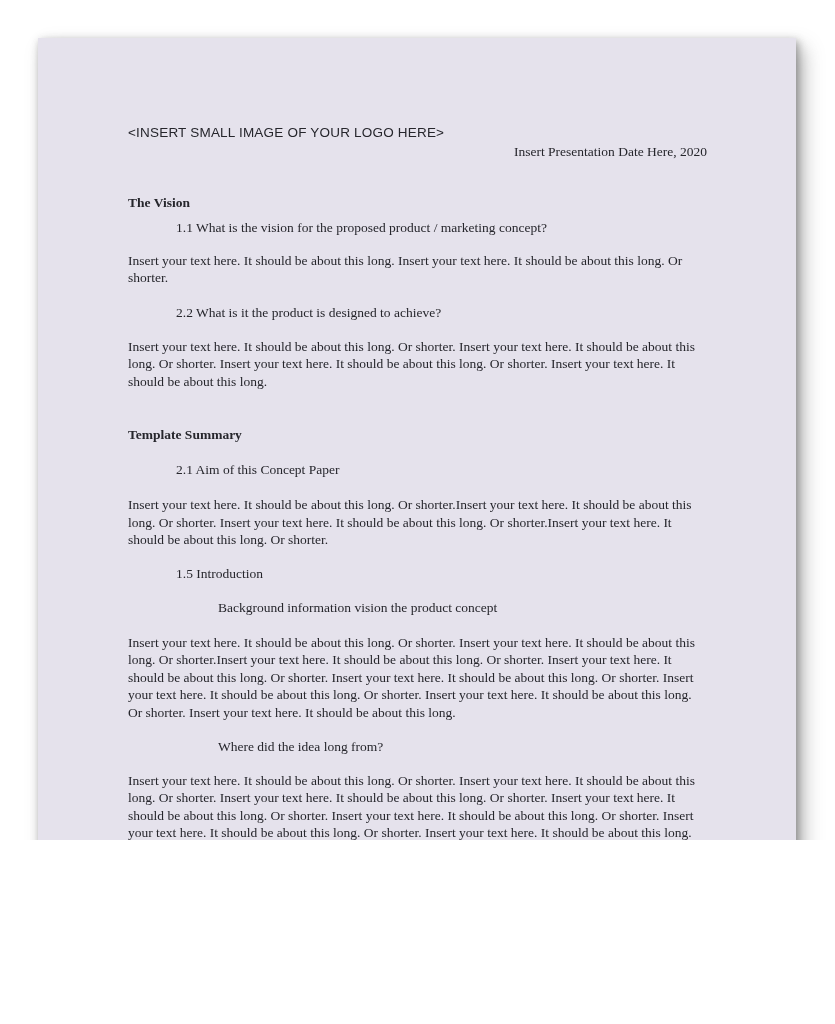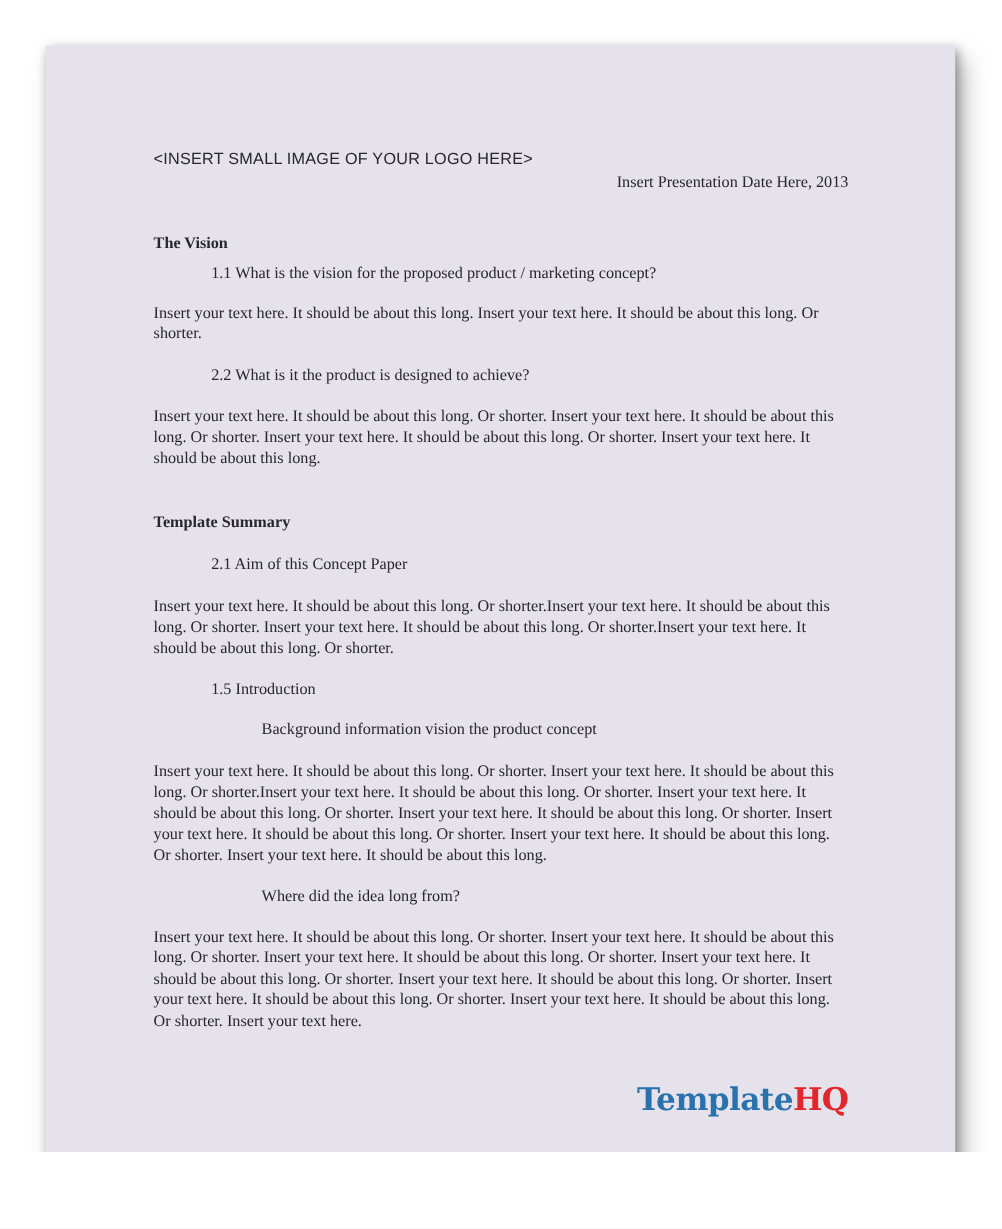--- a/index.html
+++ b/index.html
@@ -10,21 +10,21 @@
     --canvas-bg: #ffffff;
   }
   * { margin: 0; padding: 0; box-sizing: border-box; }
   html, body {
     background: var(--canvas-bg);
     width: 835px;
     font-family: "Liberation Serif", serif;
   }
   .canvas {
     width: 835px;
-    height: 960px;
+    height: 840px;
     background: var(--canvas-bg);
     position: relative;
     overflow: hidden;
   }
   .page {
     position: absolute;
     left: 38px;
     top: 38px;
     width: 758px;
     height: 947px;
@@ -83,21 +83,21 @@
 </style>
 </head>
 <body>
 
 <div class="canvas">
   <div class="page">
     <div class="content">
 
       <div class="logo-placeholder-line">&lt;INSERT SMALL IMAGE OF YOUR LOGO HERE&gt;</div>
 
-      <div class="date-line">Insert Presentation Date Here, 2013</div>
+      <div class="date-line">Insert Presentation Date Here, 2020</div>
 
       <div class="section-heading vision">The Vision</div>
 
       <div class="numbered q11">1.1 What is the vision for the proposed product / marketing concept?</div>
 
       <div class="p-vision-1">Insert your text here. It should be about this long. Insert your text here. It should be about this long. Or shorter.</div>
 
       <div class="numbered q12">2.2 What is it the product is designed to achieve?</div>
 
       <div class="p-vision-2">Insert your text here. It should be about this long. Or shorter. Insert your text here. It should be about this long. Or shorter. Insert your text here. It should be about this long. Or shorter. Insert your text here. It should be about this long.</div>

